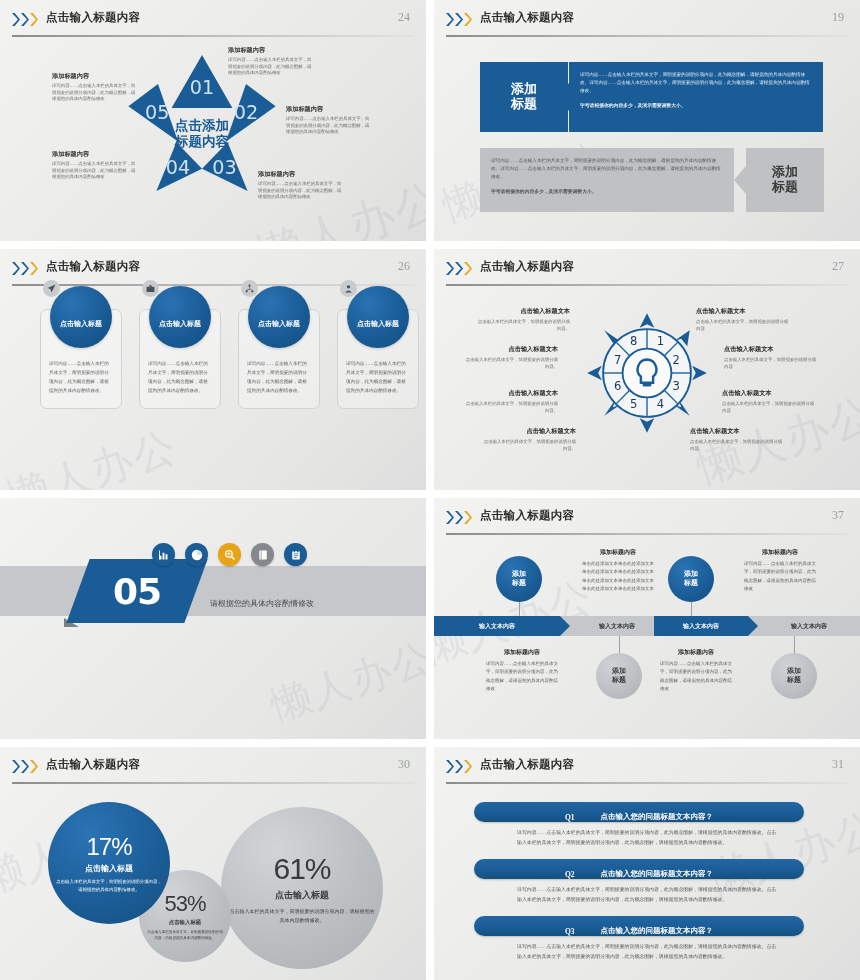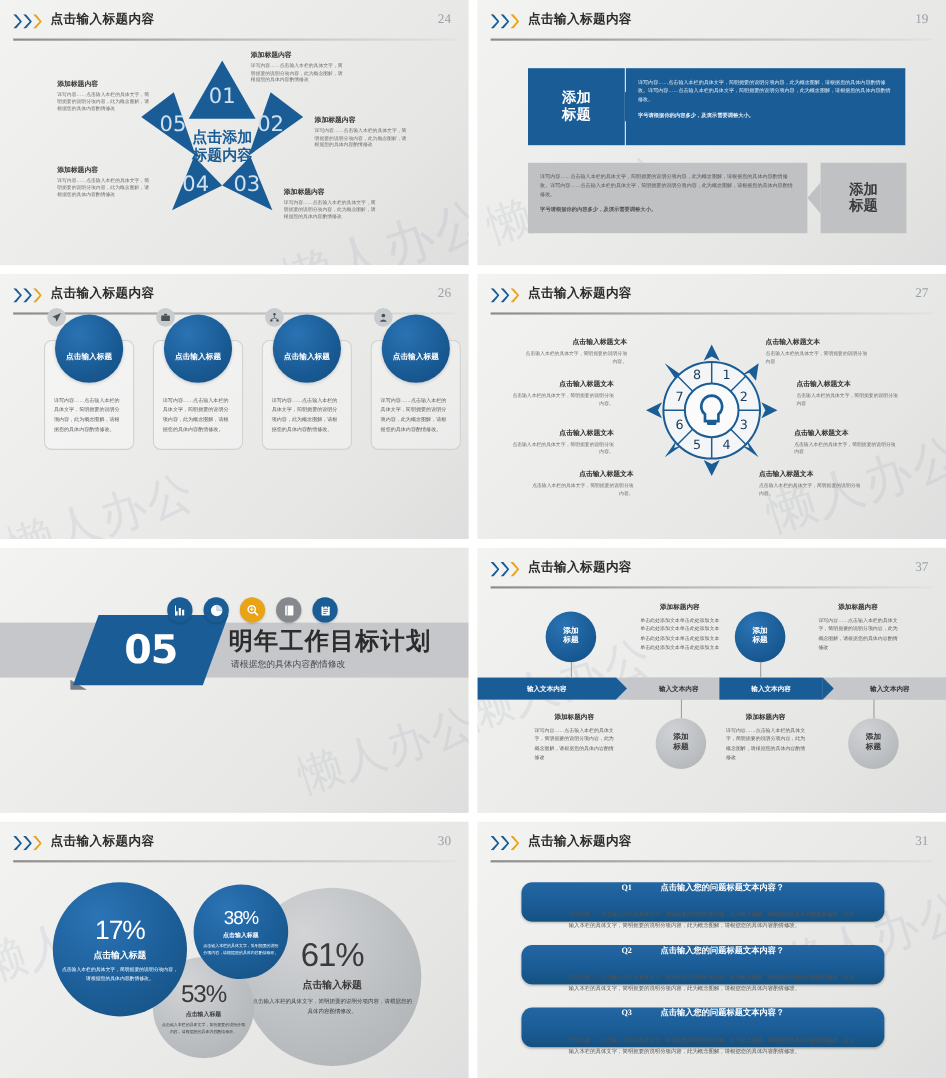--- a/index.html
+++ b/index.html
@@ -157,23 +157,23 @@
   
   .pc { position: absolute; border-radius: 50%; display: flex; flex-direction: column;
     align-items: center; justify-content: center; text-align: center; padding: 0 8px; }
   .pc.blue { background: radial-gradient(circle at 34% 26%, #2b74b5 0%, #1c5e98 55%, #14507f 100%); color: #fff; }
   .pc.gray { background: radial-gradient(circle at 34% 26%, #d2d4d6 0%, #bcbfc2 55%, #adb0b3 100%); color: #3a3a3a; }
   .pc-num { font-weight: normal; font-family: "Liberation Sans", sans-serif; letter-spacing: -1px; }
   .pc-sub { font-weight: bold; }
   .pc-bd { line-height: 1.8; }
 
   
-  .qbar { position: absolute; left: 40px; right: 56px; height: 36px;
+  .qbar { position: absolute; left: 40px; right: 56px; height: 20px;
     background: linear-gradient(180deg,#2466a2 0%, #1a5c96 55%, #15517f 100%);
-    border-radius: 10px; display: flex; align-items: flex-start; justify-content: center;
+    border-radius: 10px; display: flex; align-items: flex-end; justify-content: center;
     color: #fff; box-shadow: 0 1px 2px rgba(0,0,0,.2); }
   .qbar .qn { font-size: 7.5px; font-weight: bold; font-family: "Liberation Serif", serif; }
   .qbar .qt { font-size: 7.5px; font-weight: bold; margin-left: 26px; }
   .qans { position: absolute; left: 83px; right: 80px;
     font-size: 4.9px; line-height: 1.95; color: #555; }
 </style>
 </head>
 <body>
 
 <div class="grid">
@@ -497,21 +497,20 @@
               <rect x="3" y="3" width="10" height="11" rx="1" fill="#fff"></rect>
               <line x1="5" y1="6.5" x2="11" y2="6.5" stroke="#1a5c96" stroke-width="1"></line>
               <line x1="5" y1="9" x2="11" y2="9" stroke="#1a5c96" stroke-width="1"></line>
               <line x1="5" y1="11.5" x2="9" y2="11.5" stroke="#1a5c96" stroke-width="1"></line>
               <rect x="5" y="1.5" width="1.6" height="3" fill="#1a5c96"></rect>
               <rect x="9.5" y="1.5" width="1.6" height="3" fill="#1a5c96"></rect>
             </svg>
         </div>
       </div>
 
-      <div class="sec-title">明年工作目标计划</div>
       <div class="sec-sub">请根据您的具体内容酌情修改</div>
     </div>
   </div>
 
   <div class="slide">
     <div class="slide-inner">
       <div class="wm" style="left:-14px;top:96px;font-size:42px;">懒人办公</div>
       <div class="hdr">
         <div class="chevs">
           <svg class="chev" viewBox="0 0 8 13">
@@ -618,25 +617,20 @@
         <div class="pc-sub" style="font-size:9px;margin-top:3px;">点击输入标题</div>
         <div class="pc-bd" style="font-size:5px;margin-top:5px;">点击输入本栏的具体文字，简明扼要的说明分项内容，请根据您的具体内容酌情修改。</div>
       </div>
 
       <div class="pc gray" style="left:139px;top:123px;width:92px;height:92px;">
         <div class="pc-num" style="font-size:22px;">53%</div>
         <div class="pc-sub" style="font-size:5.4px;margin-top:2px;">点击输入标题</div>
         <div class="pc-bd" style="font-size:3.6px;margin-top:3px;">点击输入本栏的具体文字，简明扼要的说明分项内容，请根据您的具体内容酌情修改。</div>
       </div>
 
-      <div class="pc blue" style="left:176px;top:57px;width:86px;height:86px;">
-        <div class="pc-num" style="font-size:17px;">38%</div>
-        <div class="pc-sub" style="font-size:5.4px;margin-top:2px;">点击输入标题</div>
-        <div class="pc-bd" style="font-size:3.6px;margin-top:3px;">点击输入本栏的具体文字，简明扼要的说明分项内容，请根据您的具体内容酌情修改。</div>
-      </div>
 
       <div class="pc blue" style="left:48px;top:55px;width:122px;height:122px;">
         <div class="pc-num" style="font-size:24px;">17%</div>
         <div class="pc-sub" style="font-size:8px;margin-top:2px;">点击输入标题</div>
         <div class="pc-bd" style="font-size:4.4px;margin-top:4px;">点击输入本栏的具体文字，简明扼要的说明分项内容，请根据您的具体内容酌情修改。</div>
       </div>
     </div>
   </div>
 
   <div class="slide">

